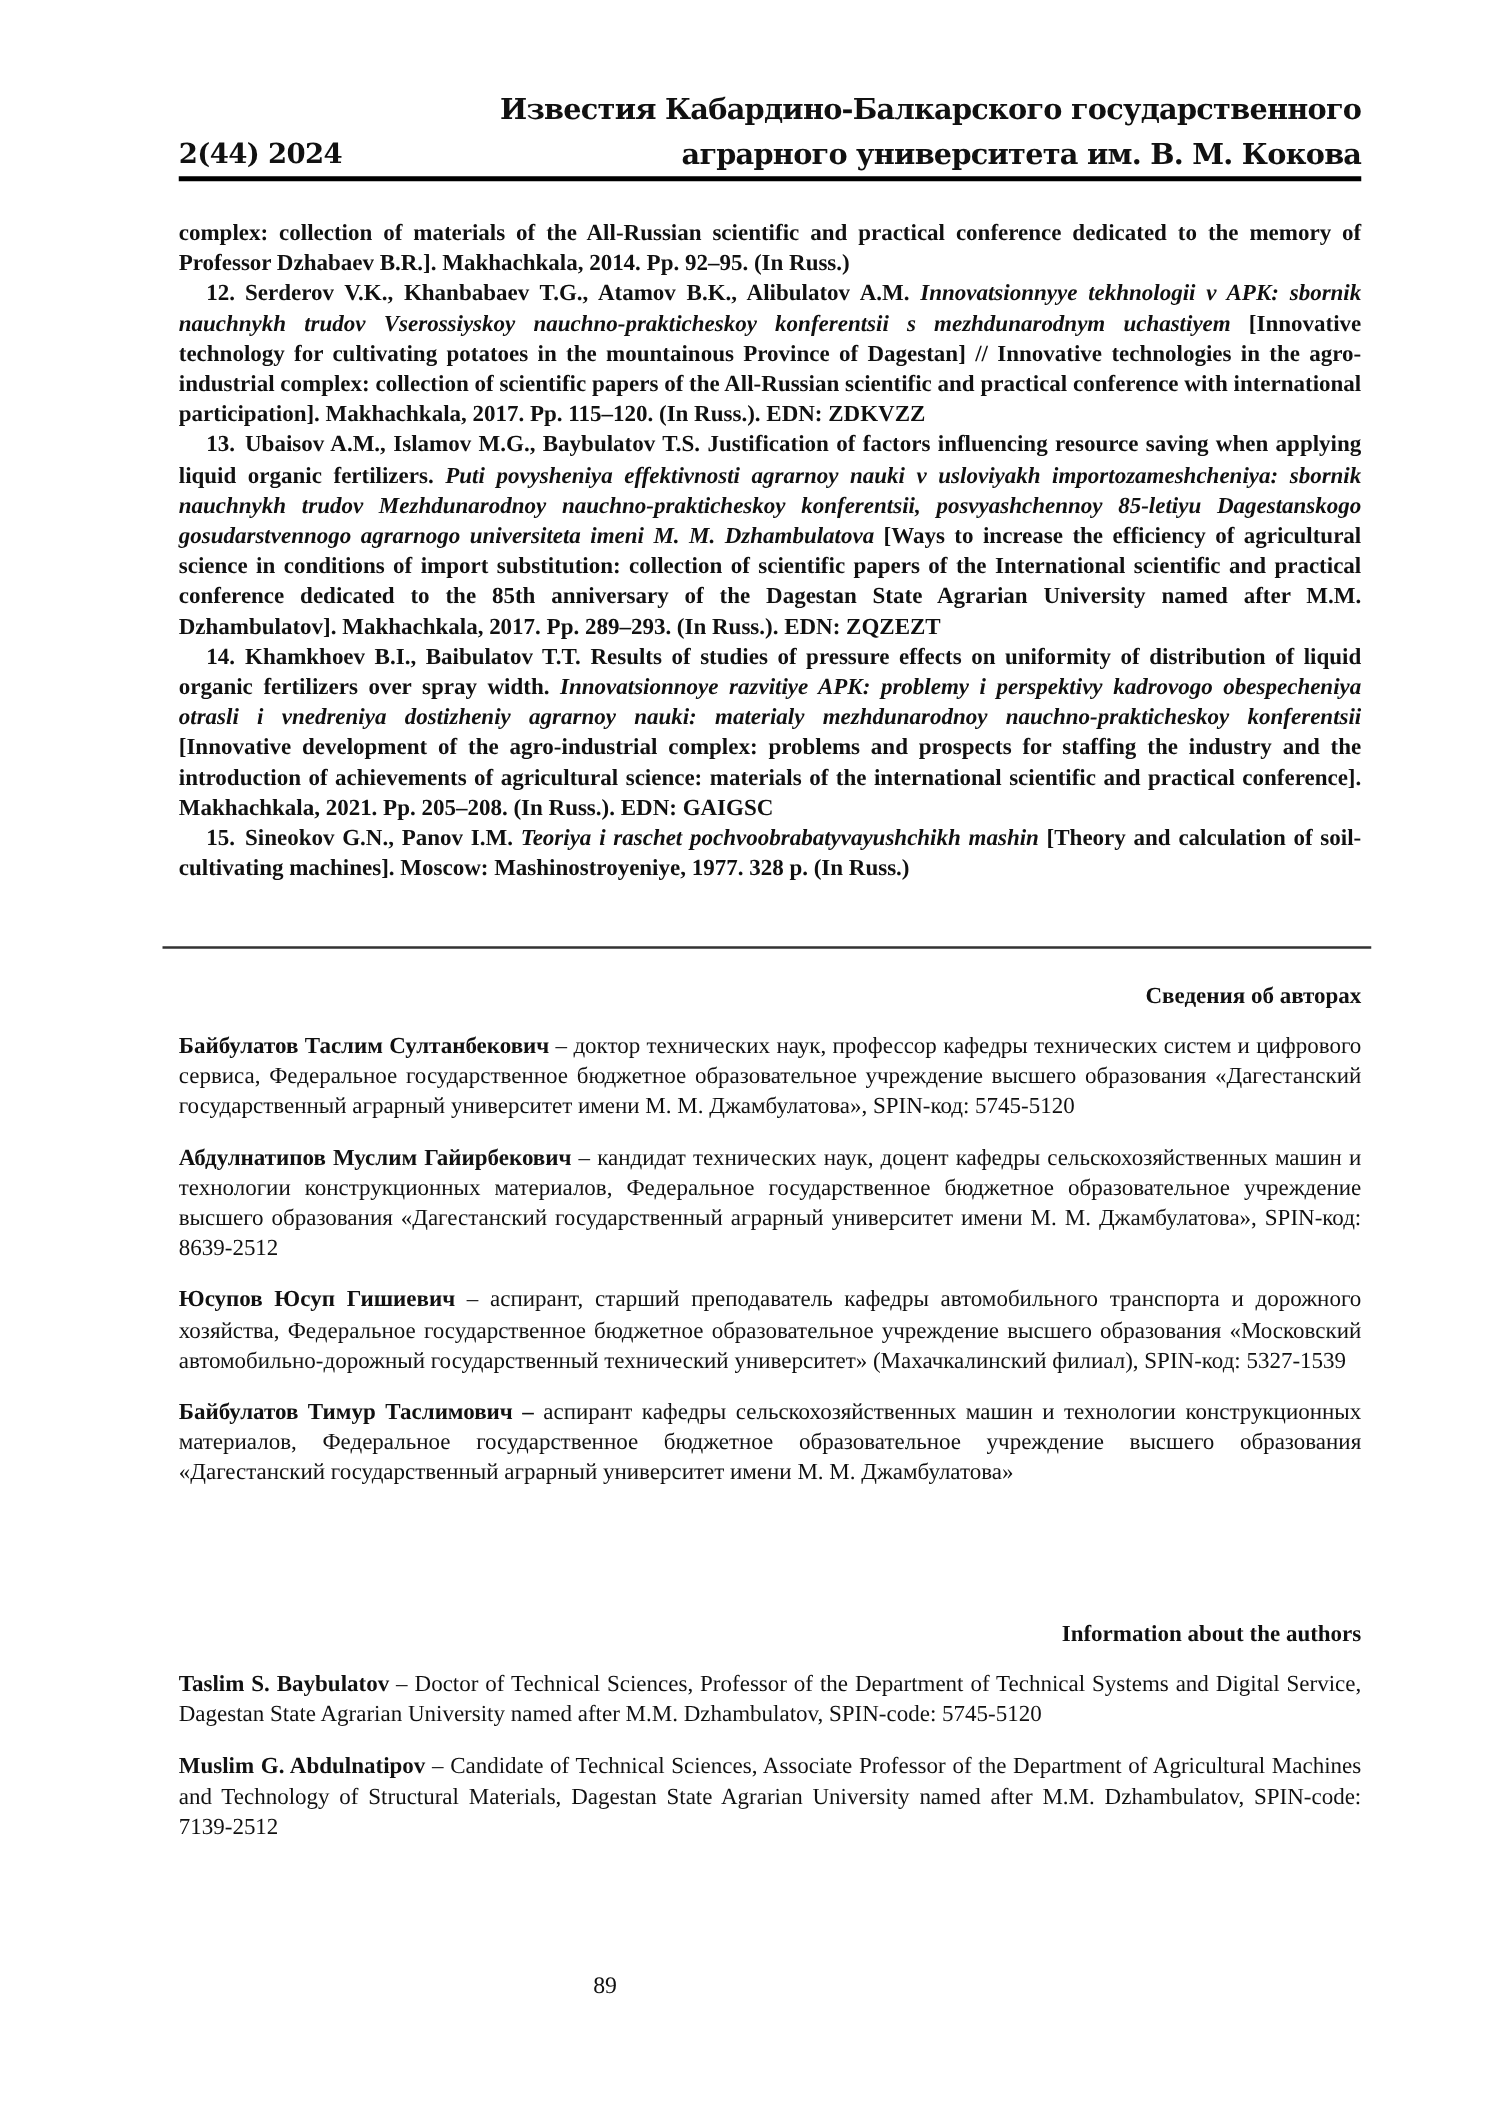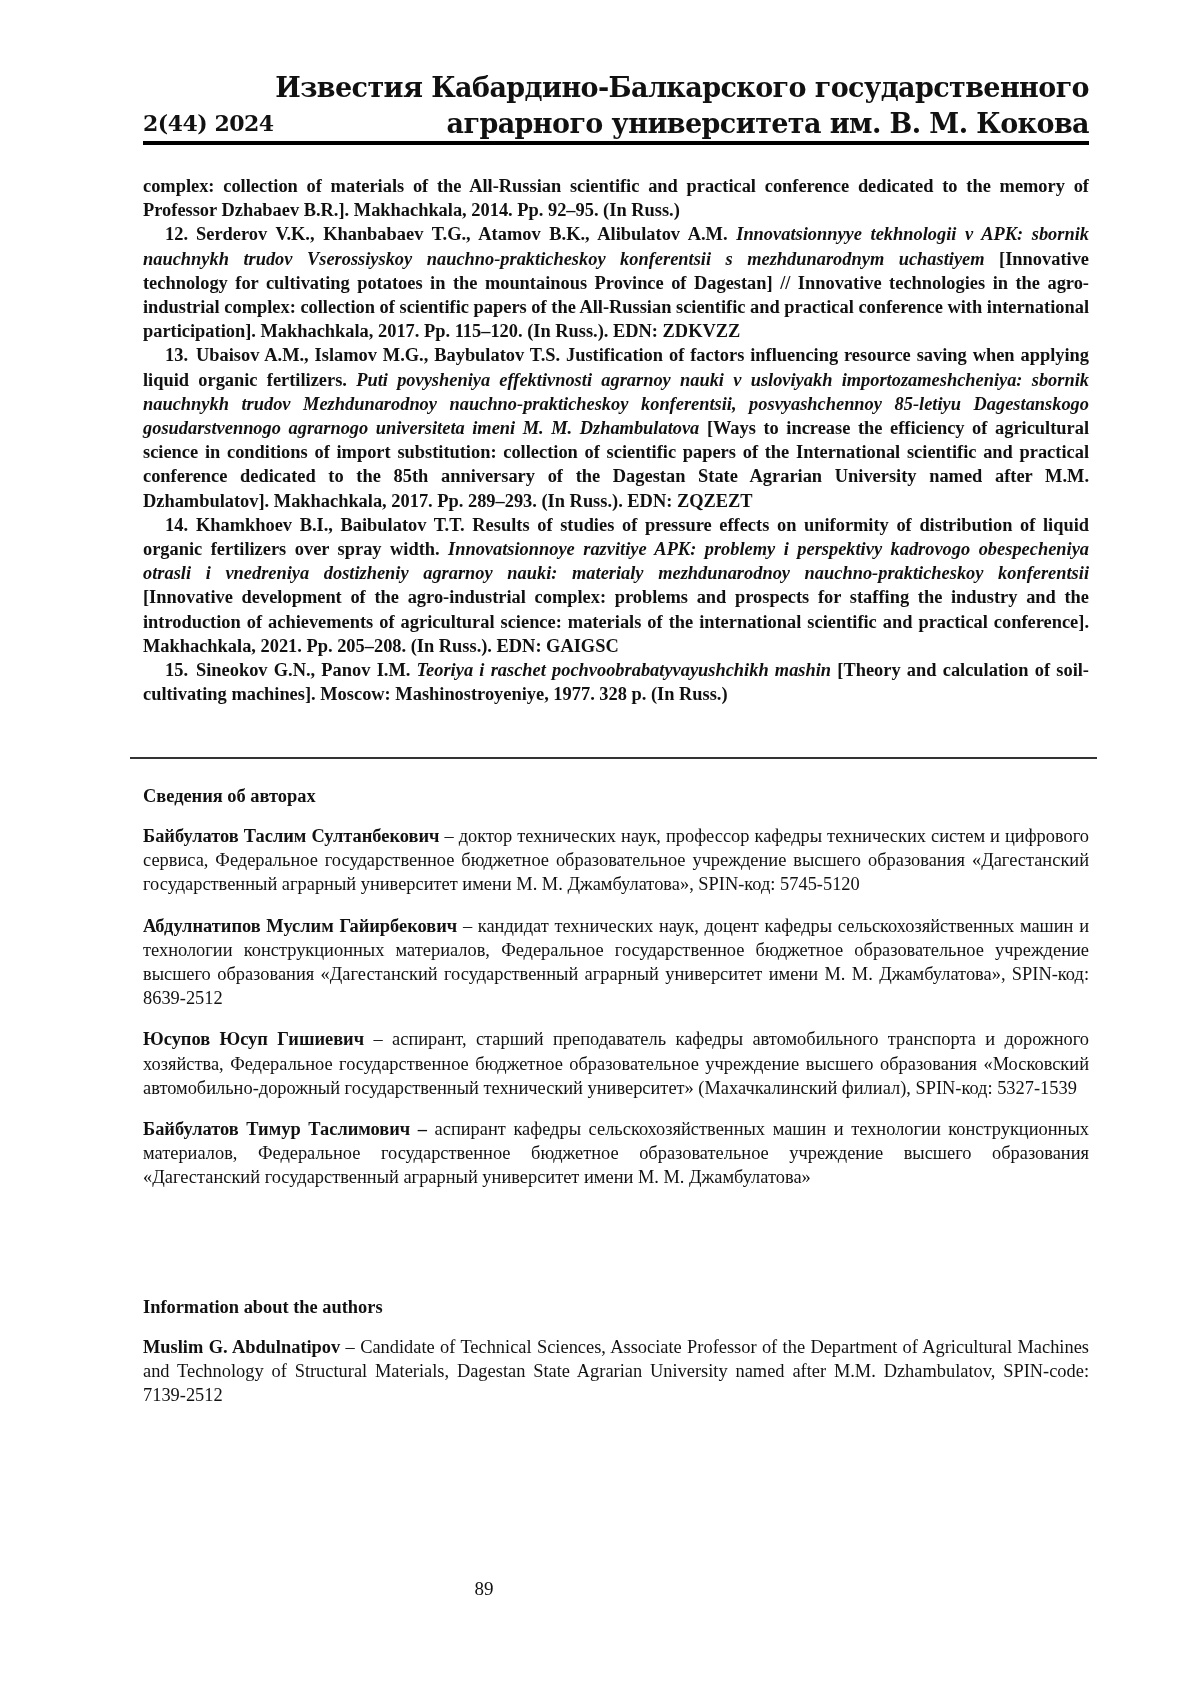--- a/index.html
+++ b/index.html
@@ -7,35 +7,35 @@
       width: 1200px; height: 1697px; position: relative; overflow: hidden;
       font-family: "Liberation Serif", "DejaVu Serif", serif; color: #111;
     }
     .header { position: absolute; left: 143px; top: 70px; width: 946px; height: 76px; }
     .issue {
       position: absolute; left: 0; top: 40px; font-weight: bold; font-size: 22px;
       font-family: "DejaVu Serif", serif; letter-spacing: -0.5px; text-align: center;
     }
     .journal {
       position: absolute; right: 0; top: 0; text-align: right; font-weight: bold;
-      font-size: 27px; line-height: 36px; font-family: "DejaVu Serif", serif; letter-spacing: -0.6px;
+      font-size: 23px; line-height: 36px; font-family: "DejaVu Serif", serif; letter-spacing: -0.6px;
     }
     .journal span { display: block; }
     .header-rule { position: absolute; left: 143px; top: 141px; width: 946px; height: 4px; background: #000; }
 
     .refs { position: absolute; left: 143px; top: 174px; width: 946px; font-size: 18.4px; line-height: 24.2px; }
     .ref { text-align: justify; margin: 0; font-weight: bold; }
     .ref.indent { text-indent: 22px; }
     .ref .num { margin-right: 8px; margin-top: 35px; }
     .ref i { font-style: italic; }
 
     .sep { position: absolute; left: 130px; top: 757px; width: 967px; height: 2px; background: #333; }
 
     .section-title {
-      position: absolute; left: 143px; width: 946px; text-align: left;
+      position: absolute; left: 143px; width: 946px; text-align: right;
       font-weight: bold; font-size: 18.4px;
     }
     .authors { position: absolute; left: 143px; width: 946px; font-size: 18.4px; line-height: 24.2px; }
     .author { text-align: justify; margin: 0 0 17px 0; }
     .author b { font-weight: bold; }
     .page-num { position: absolute; left: 0; width: 968px; top: 1578px; text-align: center; font-size: 19px; }
   </style>
 </head>
 <body>
 
@@ -71,16 +71,17 @@
 <div class="section-title" style="top:786px;">Сведения об авторах</div>
 <div class="authors" style="top:824px;">
   <p class="author"><b>Байбулатов Таслим Султанбекович</b><span> – доктор технических наук, профессор кафедры технических систем и цифрового сервиса, Федеральное государственное бюджетное образовательное учреждение высшего образования «Дагестанский государственный аграрный университет имени М. М. Джамбулатова», SPIN-код: 5745-5120</span></p>
   <p class="author"><b>Абдулнатипов Муслим Гайирбекович</b><span> – кандидат технических наук, доцент кафедры сельскохозяйственных машин и технологии конструкционных материалов, Федеральное государственное бюджетное образовательное учреждение высшего образования «Дагестанский государственный аграрный университет имени М. М. Джамбулатова», SPIN-код: 8639-2512</span></p>
   <p class="author"><b>Юсупов Юсуп Гишиевич</b><span> – аспирант, старший преподаватель кафедры автомобильного транспорта и дорожного хозяйства, Федеральное государственное бюджетное образовательное учреждение высшего образования «Московский автомобильно-дорожный государственный технический университет» (Махачкалинский филиал), SPIN-код: 5327-1539</span></p>
   <p class="author"><b>Байбулатов Тимур Таслимович –</b><span> аспирант кафедры сельскохозяйственных машин и технологии конструкционных материалов, Федеральное государственное бюджетное образовательное учреждение высшего образования «Дагестанский государственный аграрный университет имени М. М. Джамбулатова»</span></p>
 </div>
 
 <div class="section-title" style="top:1297px;">Information about the authors</div>
 <div class="authors" style="top:1335px;">
+  <p class="author"><b>Taslim S. Baybulatov</b><span> – Doctor of Technical Sciences, Professor of the Department of Technical Systems and Digital Service, Dagestan State Agrarian University named after M.M. Dzhambulatov, SPIN-code: 5745-5120</span></p>
   <p class="author"><b>Muslim G. Abdulnatipov</b><span> – Candidate of Technical Sciences, Associate Professor of the Department of Agricultural Machines and Technology of Structural Materials, Dagestan State Agrarian University named after M.M. Dzhambulatov, SPIN-code: 7139-2512</span></p>
 </div>
 
 <div class="page-num">89</div>
 
 </body></html>

